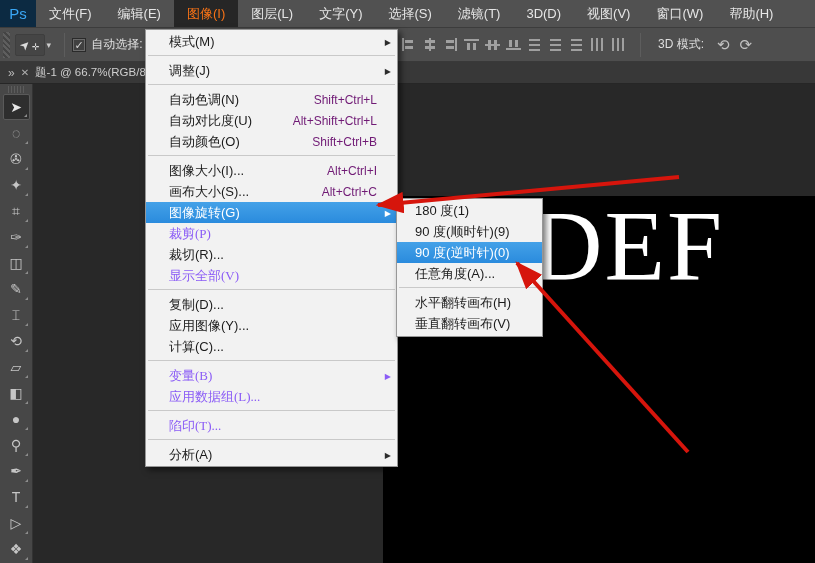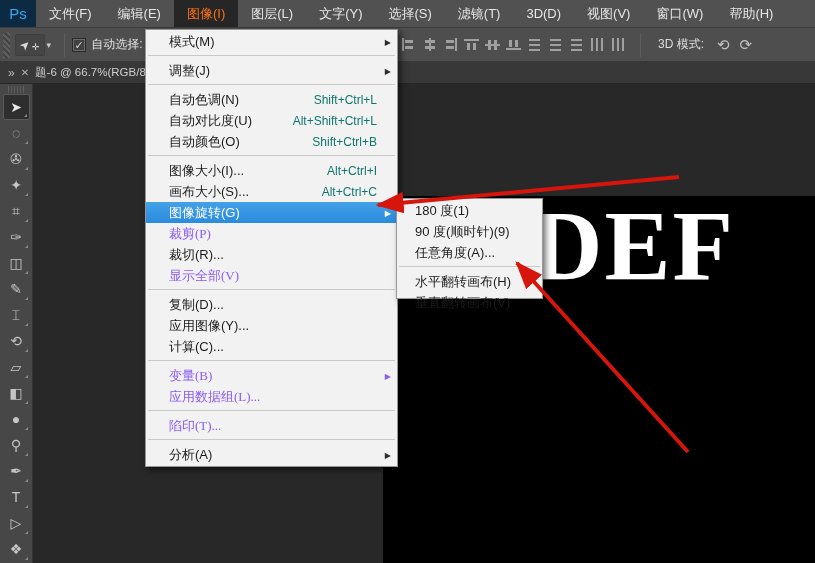--- a/index.html
+++ b/index.html
@@ -55,30 +55,30 @@
   .toolbar{position:absolute;left:0;top:84px;width:33px;height:479px;background:#474747;border-right:1px solid #333333;}
   .toolgrip{height:7px;margin:2px 8px 1px 8px;background:repeating-linear-gradient(90deg,#5c5c5c 0 1px,transparent 1px 3px);}
   .tool{width:27px;height:26px;margin:0 auto;display:flex;align-items:center;justify-content:center;color:#c6c6c6;font-size:14px;position:relative;}
   .tool .g{pointer-events:none;}
   .tool::after{content:"";position:absolute;right:2px;bottom:2px;border-left:3px solid transparent;border-bottom:3px solid #8d8d8d;}
   .tool.sel{background:#2e2e2e;border:1px solid #5a5a5a;border-radius:2px;color:#e8e8e8;}
 
   
   .docarea{position:absolute;left:33px;top:84px;width:782px;height:479px;background:#282828;}
   .canvas{position:absolute;left:350px;top:112px;right:0;bottom:0;background:#000000;}
-  .def{position:absolute;left:148px;top:0px;color:#ffffff;font-family:"Liberation Serif","DejaVu Serif",serif;font-weight:bold;font-size:99px;letter-spacing:2px;line-height:1;}
+  .def{position:absolute;left:148px;top:0px;color:#ffffff;font-family:"Liberation Serif","DejaVu Serif",serif;font-weight:normal;font-size:99px;letter-spacing:2px;line-height:1;}
 
   
   .panel{position:absolute;background:#f2f2f2;border:1px solid #979797;box-shadow:3px 3px 6px rgba(0,0,0,.55);z-index:5;padding:1px 0 10px 0;}
   .menu-panel{left:145px;top:29px;width:253px;height:438px;}
-  .submenu-panel{left:396px;top:198px;width:147px;height:101px;}
+  .submenu-panel{left:396px;top:198px;width:147px;height:139px;}
   .mi{height:21px;display:flex;align-items:center;padding:0 20px 0 23px;font-size:13px;color:#1b1b1b;position:relative;}
   .submenu-panel .mi{padding-left:18px;}
   .mi .mi-label{flex:0 0 auto;}
-  .mi .mi-short{margin-left:auto;font-size:12px;color:#0f766e;}
+  .mi .mi-short{margin-left:auto;font-size:12px;color:#701a75;}
   .mi .mi-arrow{position:absolute;right:6px;top:50%;transform:translateY(-50%);font-size:8px;color:#2c2c2c;}
   .mi.dis .mi-label,.mi.dis .mi-short,.mi.dis .mi-arrow{color:#8b5cf6;font-family:Liberation Serif, serif;}
   .mi.hl{background:linear-gradient(#44a1e8,#2a8bdd);}
   .mi.hl .mi-label,.mi.hl .mi-short,.mi.hl .mi-arrow{color:#ffffff;}
   .msep{height:1px;background:#c9c9c9;margin:3px 2px 4px 2px;}
 
   
   .arrows{position:absolute;left:0;top:0;width:815px;height:563px;z-index:9;pointer-events:none;}
 </style>
 </head>
@@ -133,21 +133,21 @@
       <span id="mode-icons" style="display:flex;align-items:center">
           <span class="ob-3dicon">⟲</span>
           <span class="ob-3dicon">⟳</span>
         </span>
     </div>
   </div>
 
   <div class="tabstrip">
     <span class="tab-chevrons">»</span>
     <span class="tab-close">✕</span>
-    <span class="tab-title">题-6 @ 66.7%(RGB/8</span>
+    <span class="tab-title">题-1 @ 66.7%(RGB/8</span>
   </div>
 
   <div class="toolbar">
     <div class="toolgrip"></div>
     <div id="tools">
         <div class="tool sel">
           <span class="g">➤</span>
         </div>
         <div class="tool">
           <span class="g">◌</span>
@@ -296,20 +296,24 @@
       </div>
     </div>
 
   <div class="panel submenu-panel" id="rotate-menu">
       <div class="mi">
         <span class="mi-label">180 度(1)</span>
         <span class="mi-short"></span>
       </div>
       <div class="mi">
         <span class="mi-label">90 度(顺时针)(9)</span>
+        <span class="mi-short"></span>
+      </div>
+      <div class="mi hl">
+        <span class="mi-label">90 度(逆时针)(0)</span>
         <span class="mi-short"></span>
       </div>
       <div class="mi">
         <span class="mi-label">任意角度(A)...</span>
         <span class="mi-short"></span>
       </div>
       <div class="msep"></div>
       <div class="mi">
         <span class="mi-label">水平翻转画布(H)</span>
         <span class="mi-short"></span>

